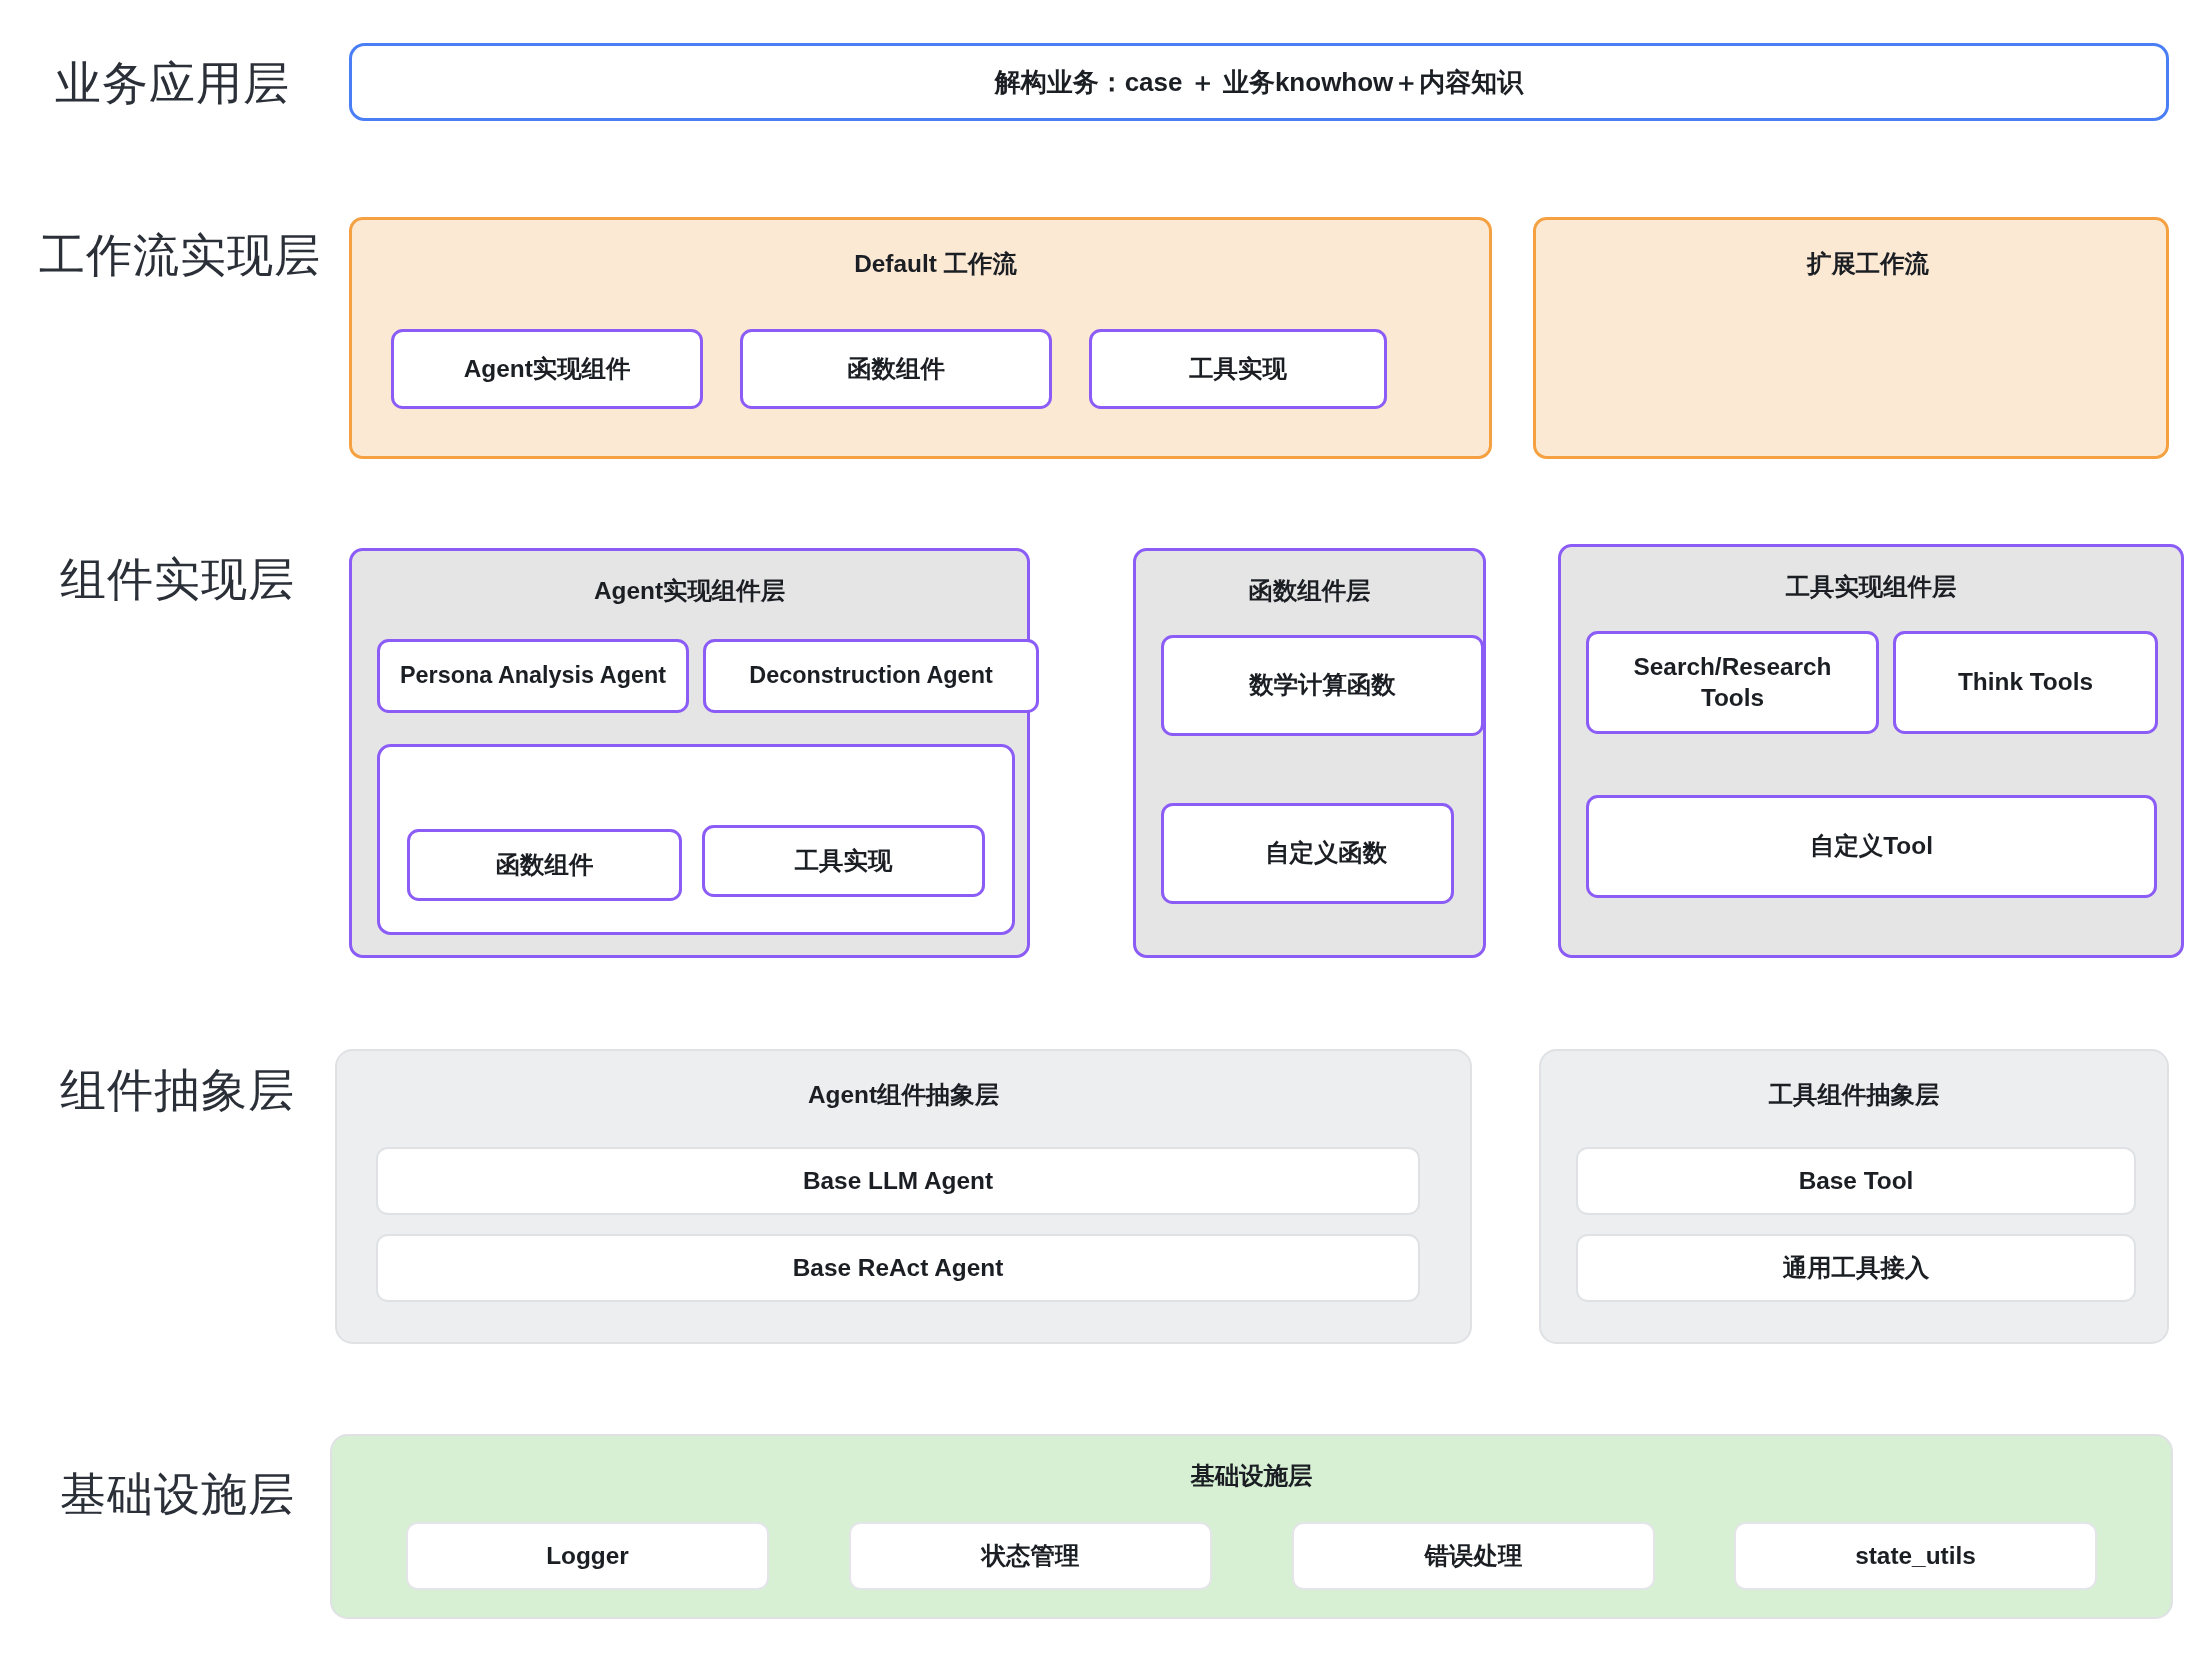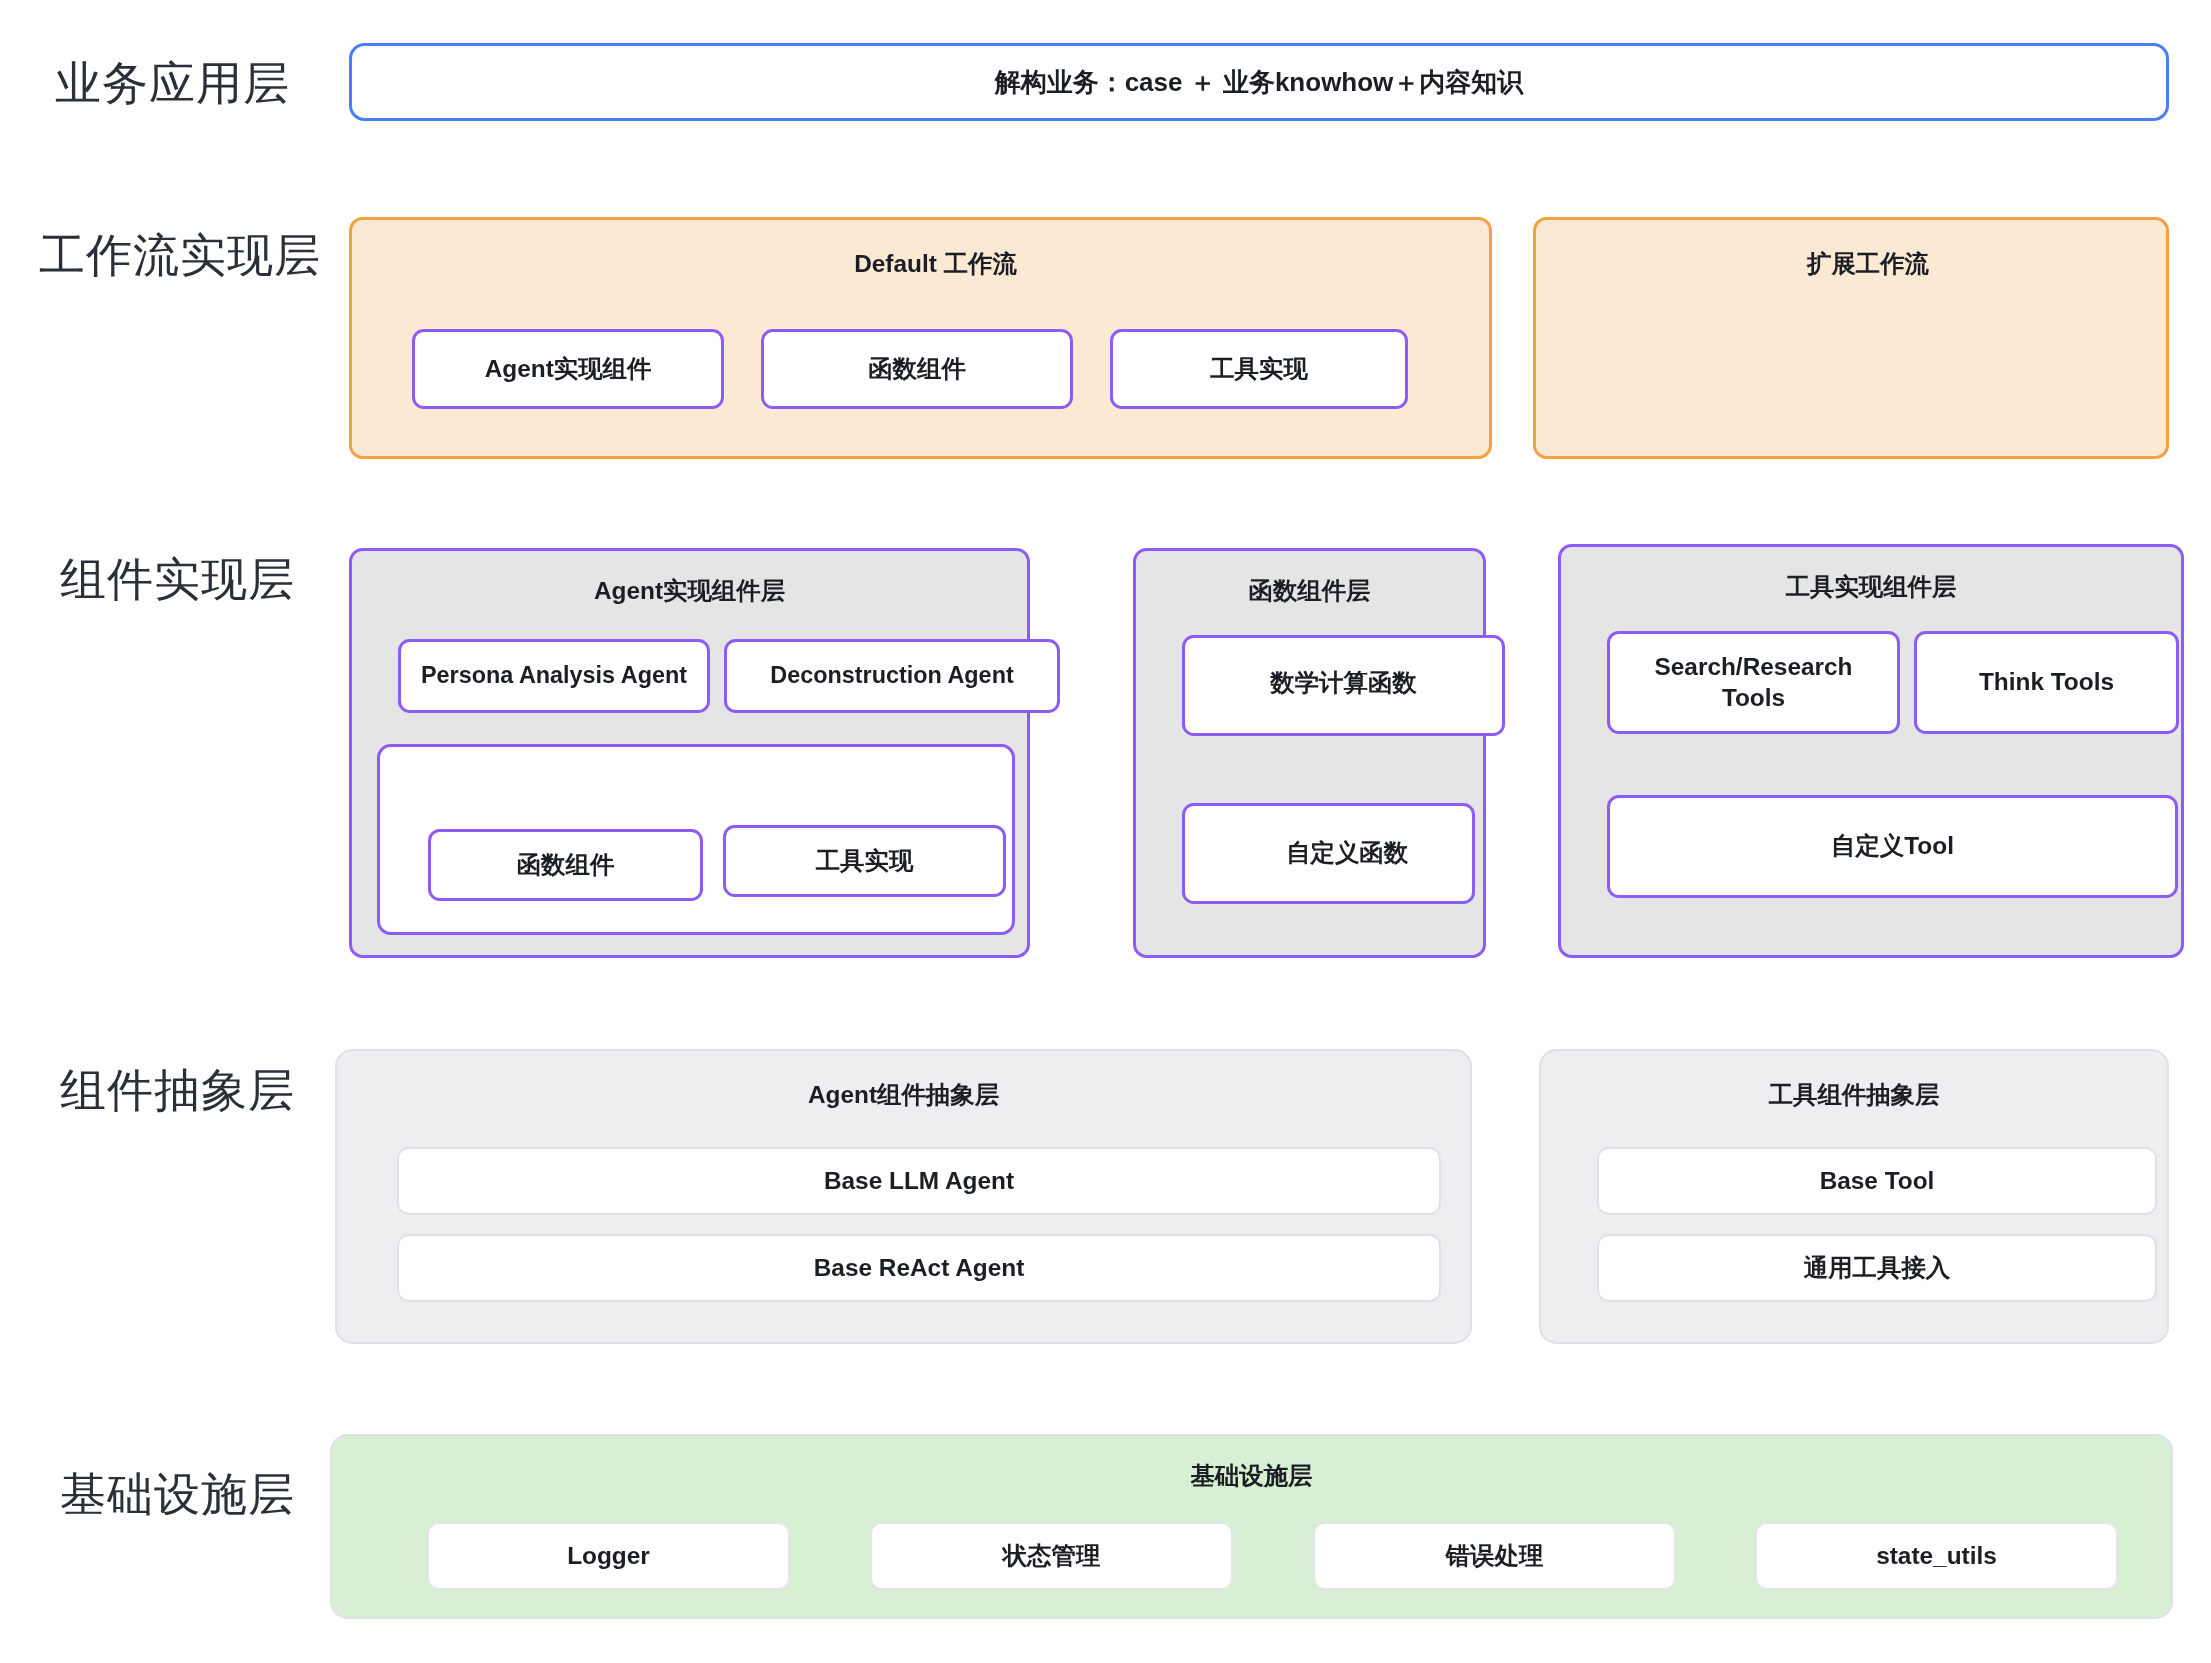--- a/index.html
+++ b/index.html
@@ -53,21 +53,20 @@
     display: flex;
     align-items: center;
     justify-content: center;
     text-align: center;
     font-size: 24.4px;
     font-weight: 700;
     color: #1b1f24;
     border-radius: 11.7px;
     line-height: 1.25;
     padding: 0 9.8px;
-    margin-left: 21px;
   }
 
   
   .banner {
     border: 3.9px solid #4a7ef5;
     background: #ffffff;
     border-radius: 15.6px;
     display: flex;
     align-items: center;
     justify-content: center;
@@ -157,21 +156,21 @@
 
     <div class="nested-white" style="left:25px; top:193px; width:638px; height:191px;">
       <div class="chip purple-chip" style="position:absolute; left:27px; top:82px; width:275px; height:72px;">函数组件</div>
       <div class="chip purple-chip" style="position:absolute; left:322px; top:78px; width:283px; height:72px;">工具实现</div>
     </div>
   </div>
 
   <div class="group purple" style="left:1133px; top:548px; width:353px; height:410px;">
     <div class="group-title" style="margin-top:25px;">函数组件层</div>
 
-    <div class="chip purple-chip" style="position:absolute; left:25px; top:84px; width:323px; height:101px;font-family:Liberation Mono, monospace;">数学计算函数</div>
+    <div class="chip purple-chip" style="position:absolute; left:25px; top:84px; width:323px; height:101px;">数学计算函数</div>
     <div class="chip purple-chip" style="position:absolute; left:25px; top:252px; width:293px; height:101px;padding-left:47px;">自定义函数</div>
   </div>
 
   <div class="group purple" style="left:1558px; top:544px; width:626px; height:414px;">
     <div class="group-title" style="margin-top:25px;">工具实现组件层</div>
 
     <div class="chip purple-chip" style="position:absolute; left:25px; top:84px; width:293px; height:103px;">Search/Research Tools</div>
     <div class="chip purple-chip" style="position:absolute; left:332px; top:84px; width:265px; height:103px;">Think Tools</div>
     <div class="chip purple-chip" style="position:absolute; left:25px; top:248px; width:571px; height:103px;">自定义Tool</div>
   </div>

